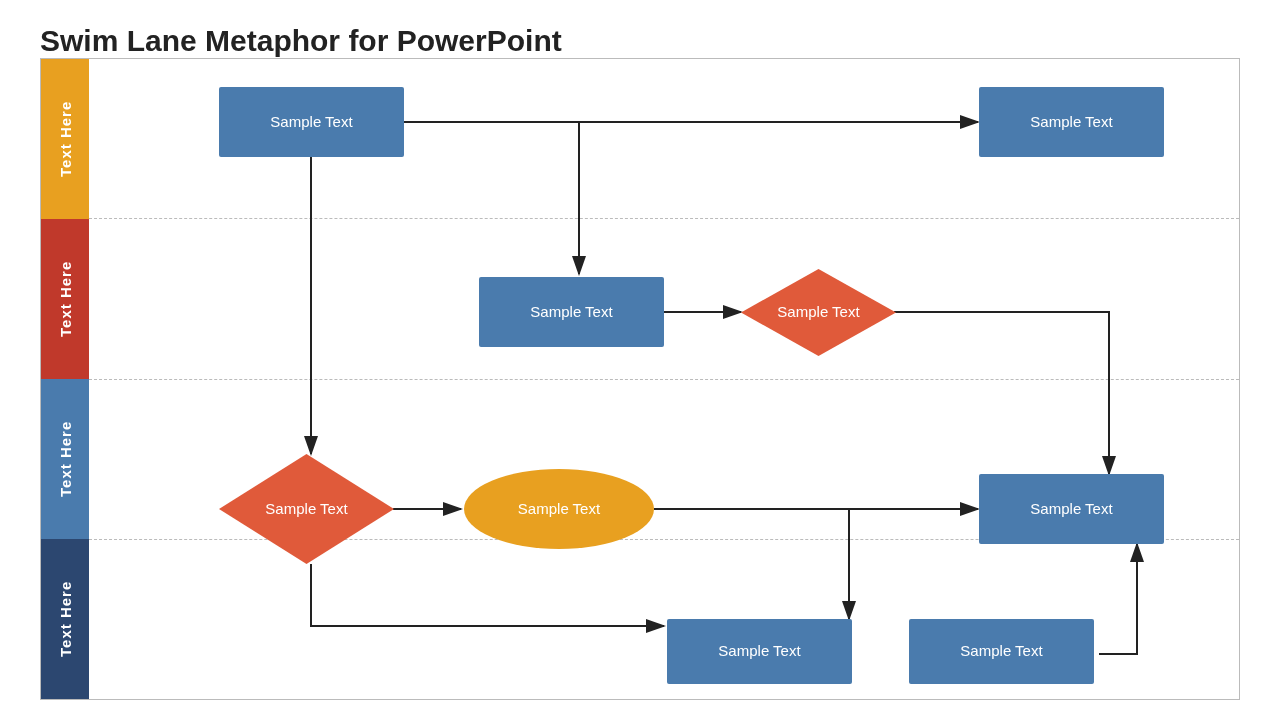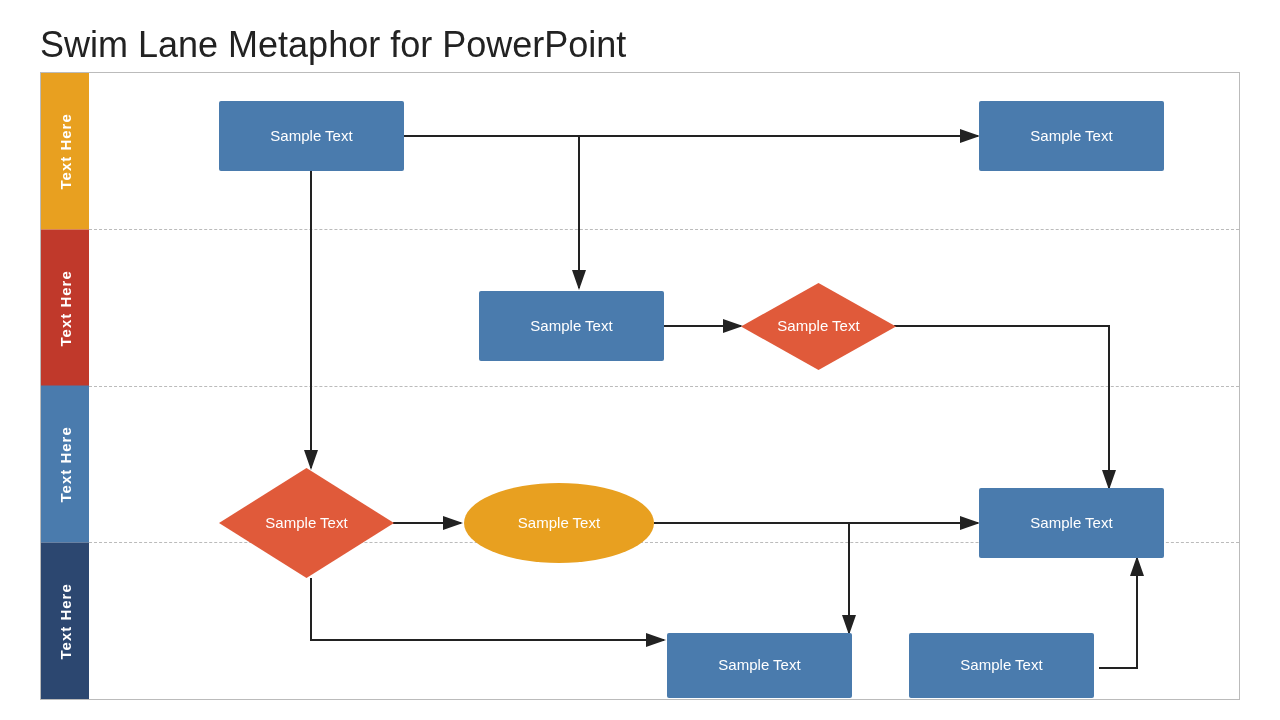--- a/index.html
+++ b/index.html
@@ -7,24 +7,24 @@
       background: #fff;
       font-family: 'Segoe UI', Arial, sans-serif;
       width: 1280px;
       height: 720px;
       overflow: hidden;
       display: flex;
       flex-direction: column;
       padding: 24px 40px 20px 40px;
     }
     .page-title {
-      font-size: 36px;
-      font-weight: 400;
+      font-size: 30px;
+      font-weight: 700;
       color: #222;
-      margin-bottom: 6px;
+      margin-bottom: 0;
     }
     .diagram-container {
       flex: 1;
       border: 1.5px solid #bbb;
       display: flex;
       flex-direction: row;
       position: relative;
       overflow: hidden;
     }
     .lanes-sidebar {

